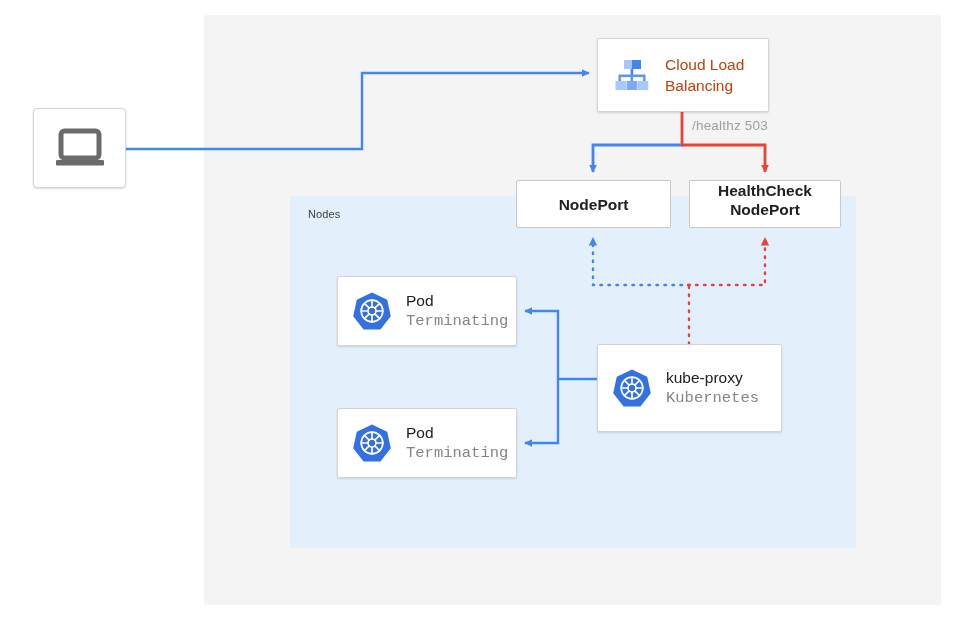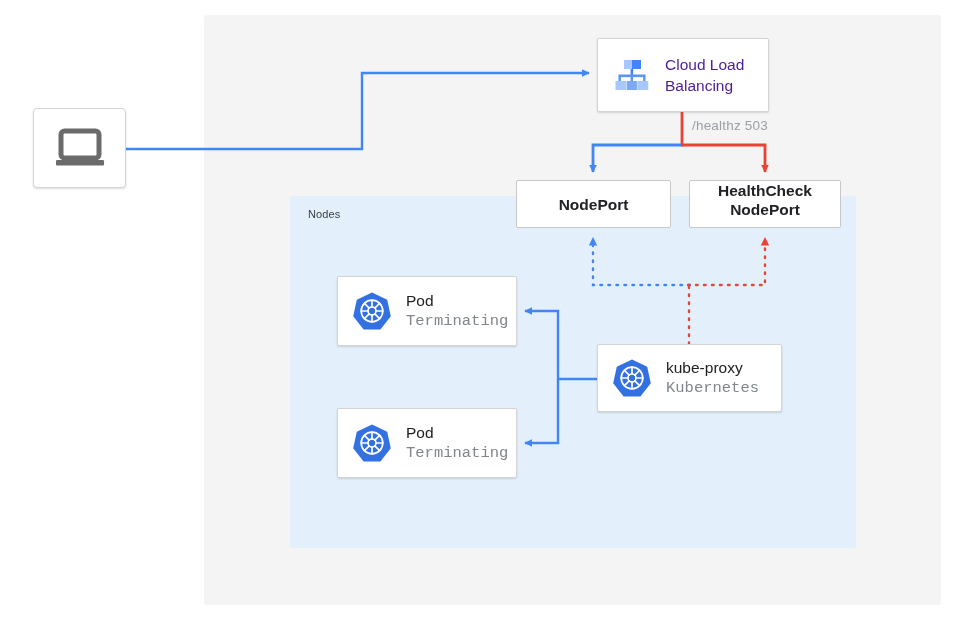--- a/index.html
+++ b/index.html
@@ -84,21 +84,21 @@
   }
   .clb-icon {
     width: 44px; height: 44px;
     flex: 0 0 44px;
     position: relative;
   }
   .clb-label {
     margin-left: 11px;
     font-size: 15.5px;
     line-height: 21px;
-    color: #4c1d95;
+    color: #c2410c;
     white-space: pre-line;
   }
 
   
   .np-box {
     left: 516px; top: 180px;
     width: 155px; height: 48px;
     display: flex;
     align-items: center;
     justify-content: center;
@@ -120,21 +120,21 @@
   }
 
   
   .entity-box {
     display: flex;
     align-items: center;
     padding-left: 14px;
   }
   .pod1 { left: 337px; top: 276px; width: 180px; height: 70px; }
   .pod2 { left: 337px; top: 408px; width: 180px; height: 70px; }
-  .kproxy { left: 597px; top: 344px; width: 185px; height: 68px; }
+  .kproxy { left: 597px; top: 344px; width: 185px; height: 88px; }
 
   .k8s-icon {
     width: 40px; height: 40px;
     flex: 0 0 40px;
   }
   .entity-text {
     margin-left: 14px;
     display: flex;
     flex-direction: column;
     justify-content: flex-end;

